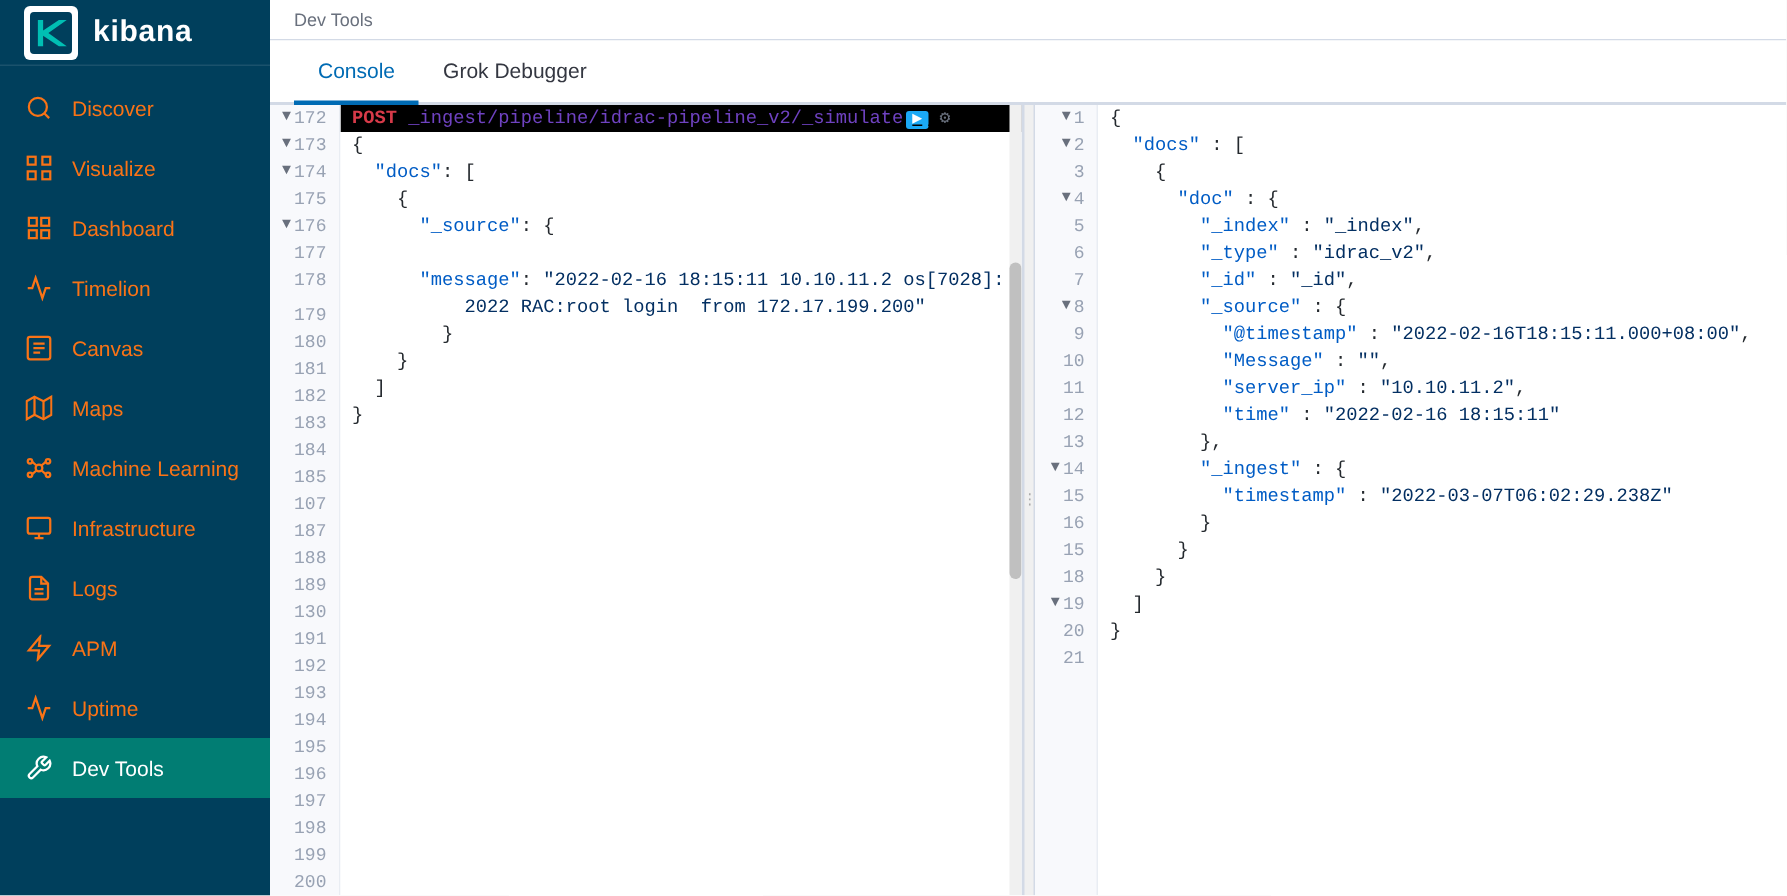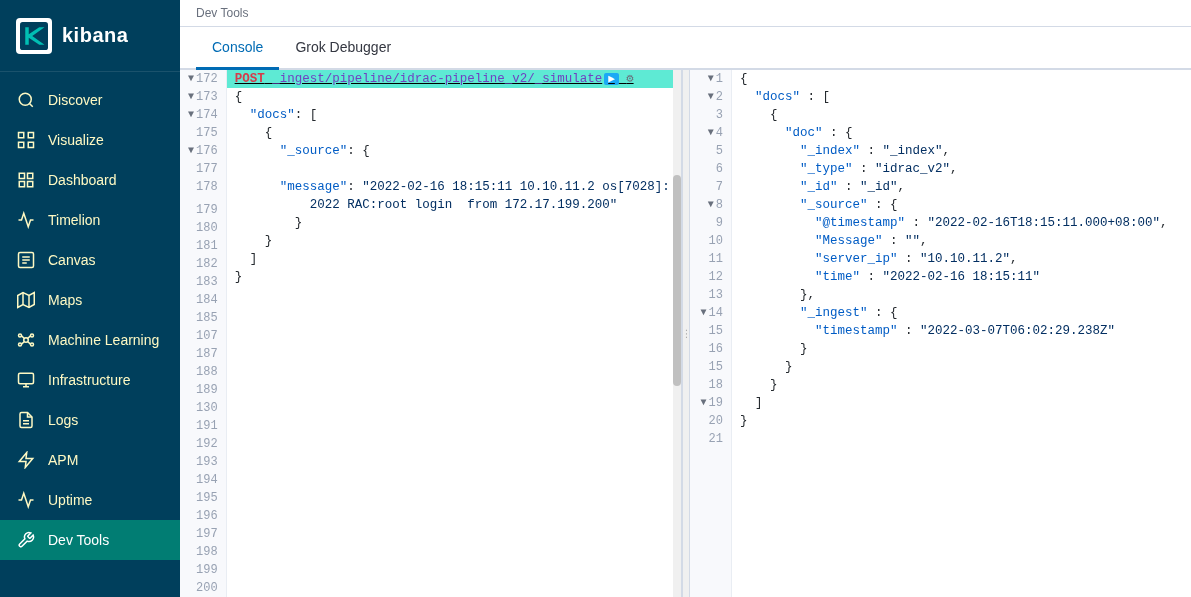--- a/index.html
+++ b/index.html
@@ -14,21 +14,21 @@
       flex-direction: column;
       height: 100%;
       overflow: hidden;
     }
     .sidebar-logo {
       display: flex;
       align-items: center;
       padding: 12px 16px;
       background: #003f5c;
       border-bottom: 1px solid rgba(255,255,255,0.1);
-      height: 72px;
+      height: 44px;
     }
     .logo-icon {
       width: 36px;
       height: 36px;
       background: white;
       border-radius: 4px;
       display: flex;
       align-items: center;
       justify-content: center;
       margin-right: 10px;
@@ -43,21 +43,21 @@
     }
     .sidebar-nav {
       flex: 1;
       overflow-y: auto;
       padding: 8px 0;
     }
     .nav-item {
       display: flex;
       align-items: center;
       padding: 10px 16px;
-      color: #fef9c3;
+      color: #f97316;
       cursor: pointer;
       text-decoration: none;
       font-size: 14px;
       transition: background 0.15s;
     }
     .nav-item.active { background: #017d73; color: white; }
     .nav-item .nav-icon {
       width: 20px;
       height: 20px;
       margin-right: 12px;
@@ -164,21 +164,21 @@
       padding: 0;
       background: white;
     }
     .code-line {
       height: 18px;
       line-height: 18px;
       padding: 0 8px;
       white-space: pre;
       font-size: 12.5px;
     }
-    .code-line.highlighted { background: #5eead4; text-decoration: underline; }
+    .code-line.highlighted { background: #000000; text-decoration: underline; }
 
     .output-pane {
       flex: 1;
       display: flex;
       overflow: hidden;
     }
     .output-line-numbers {
       background: #f8f9fc;
       border-right: 1px solid #e9edf3;
       padding: 0;

